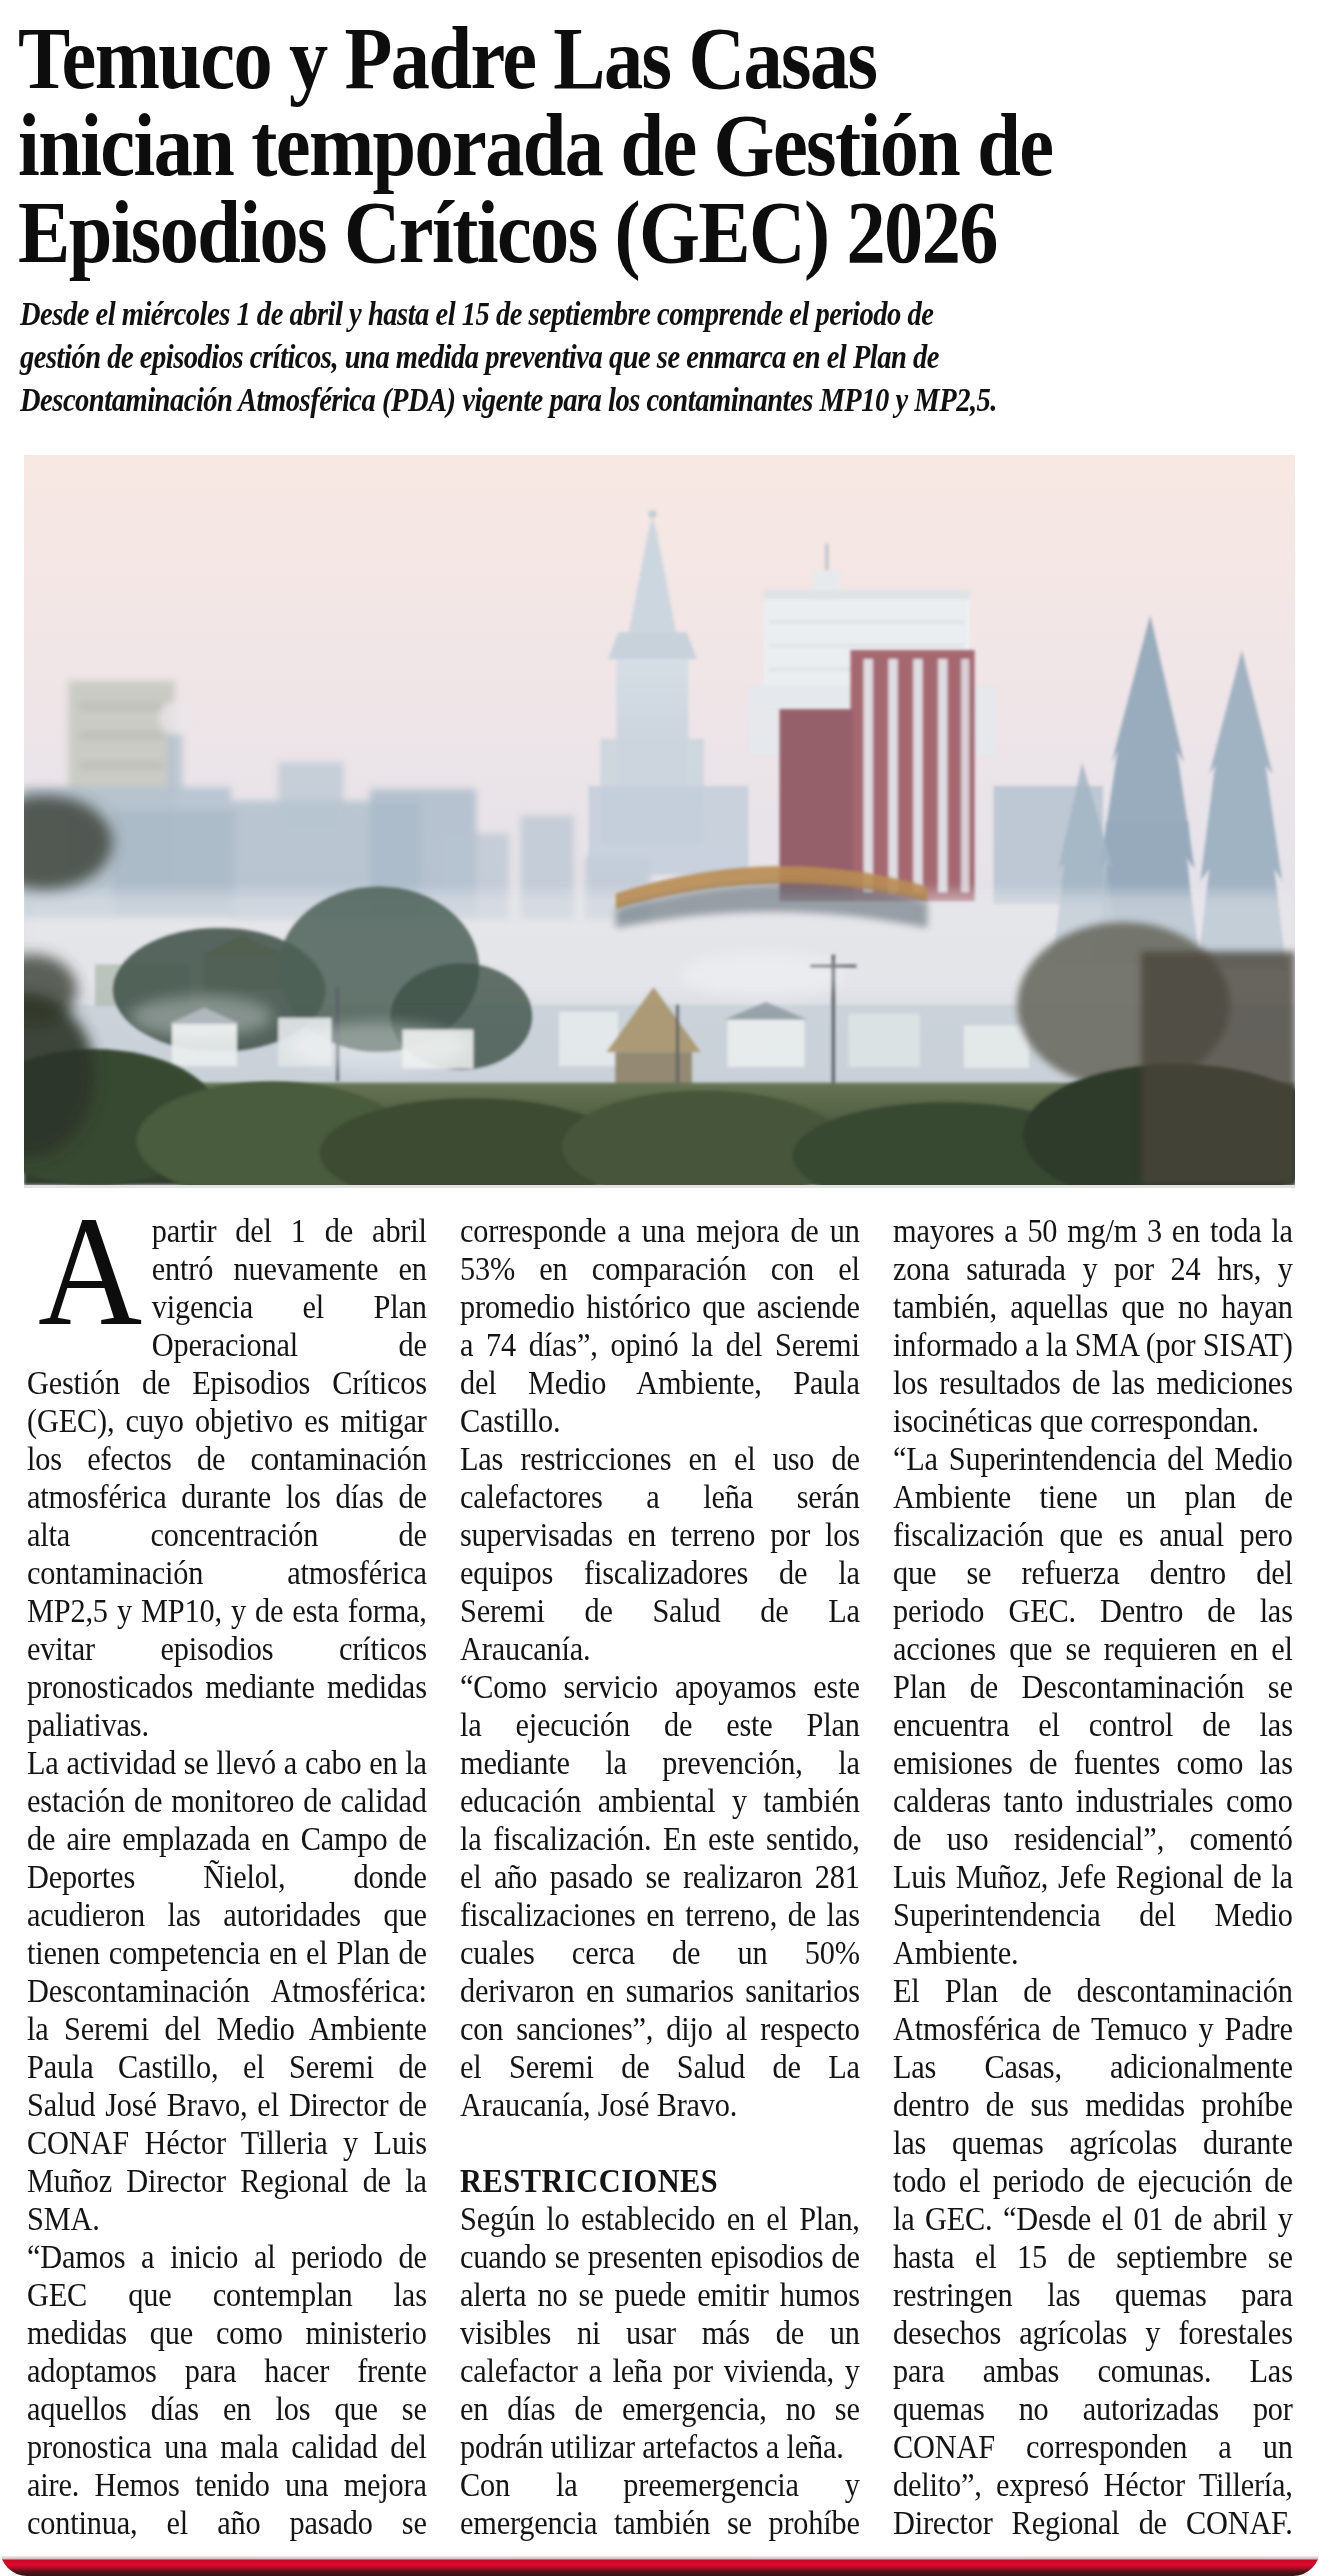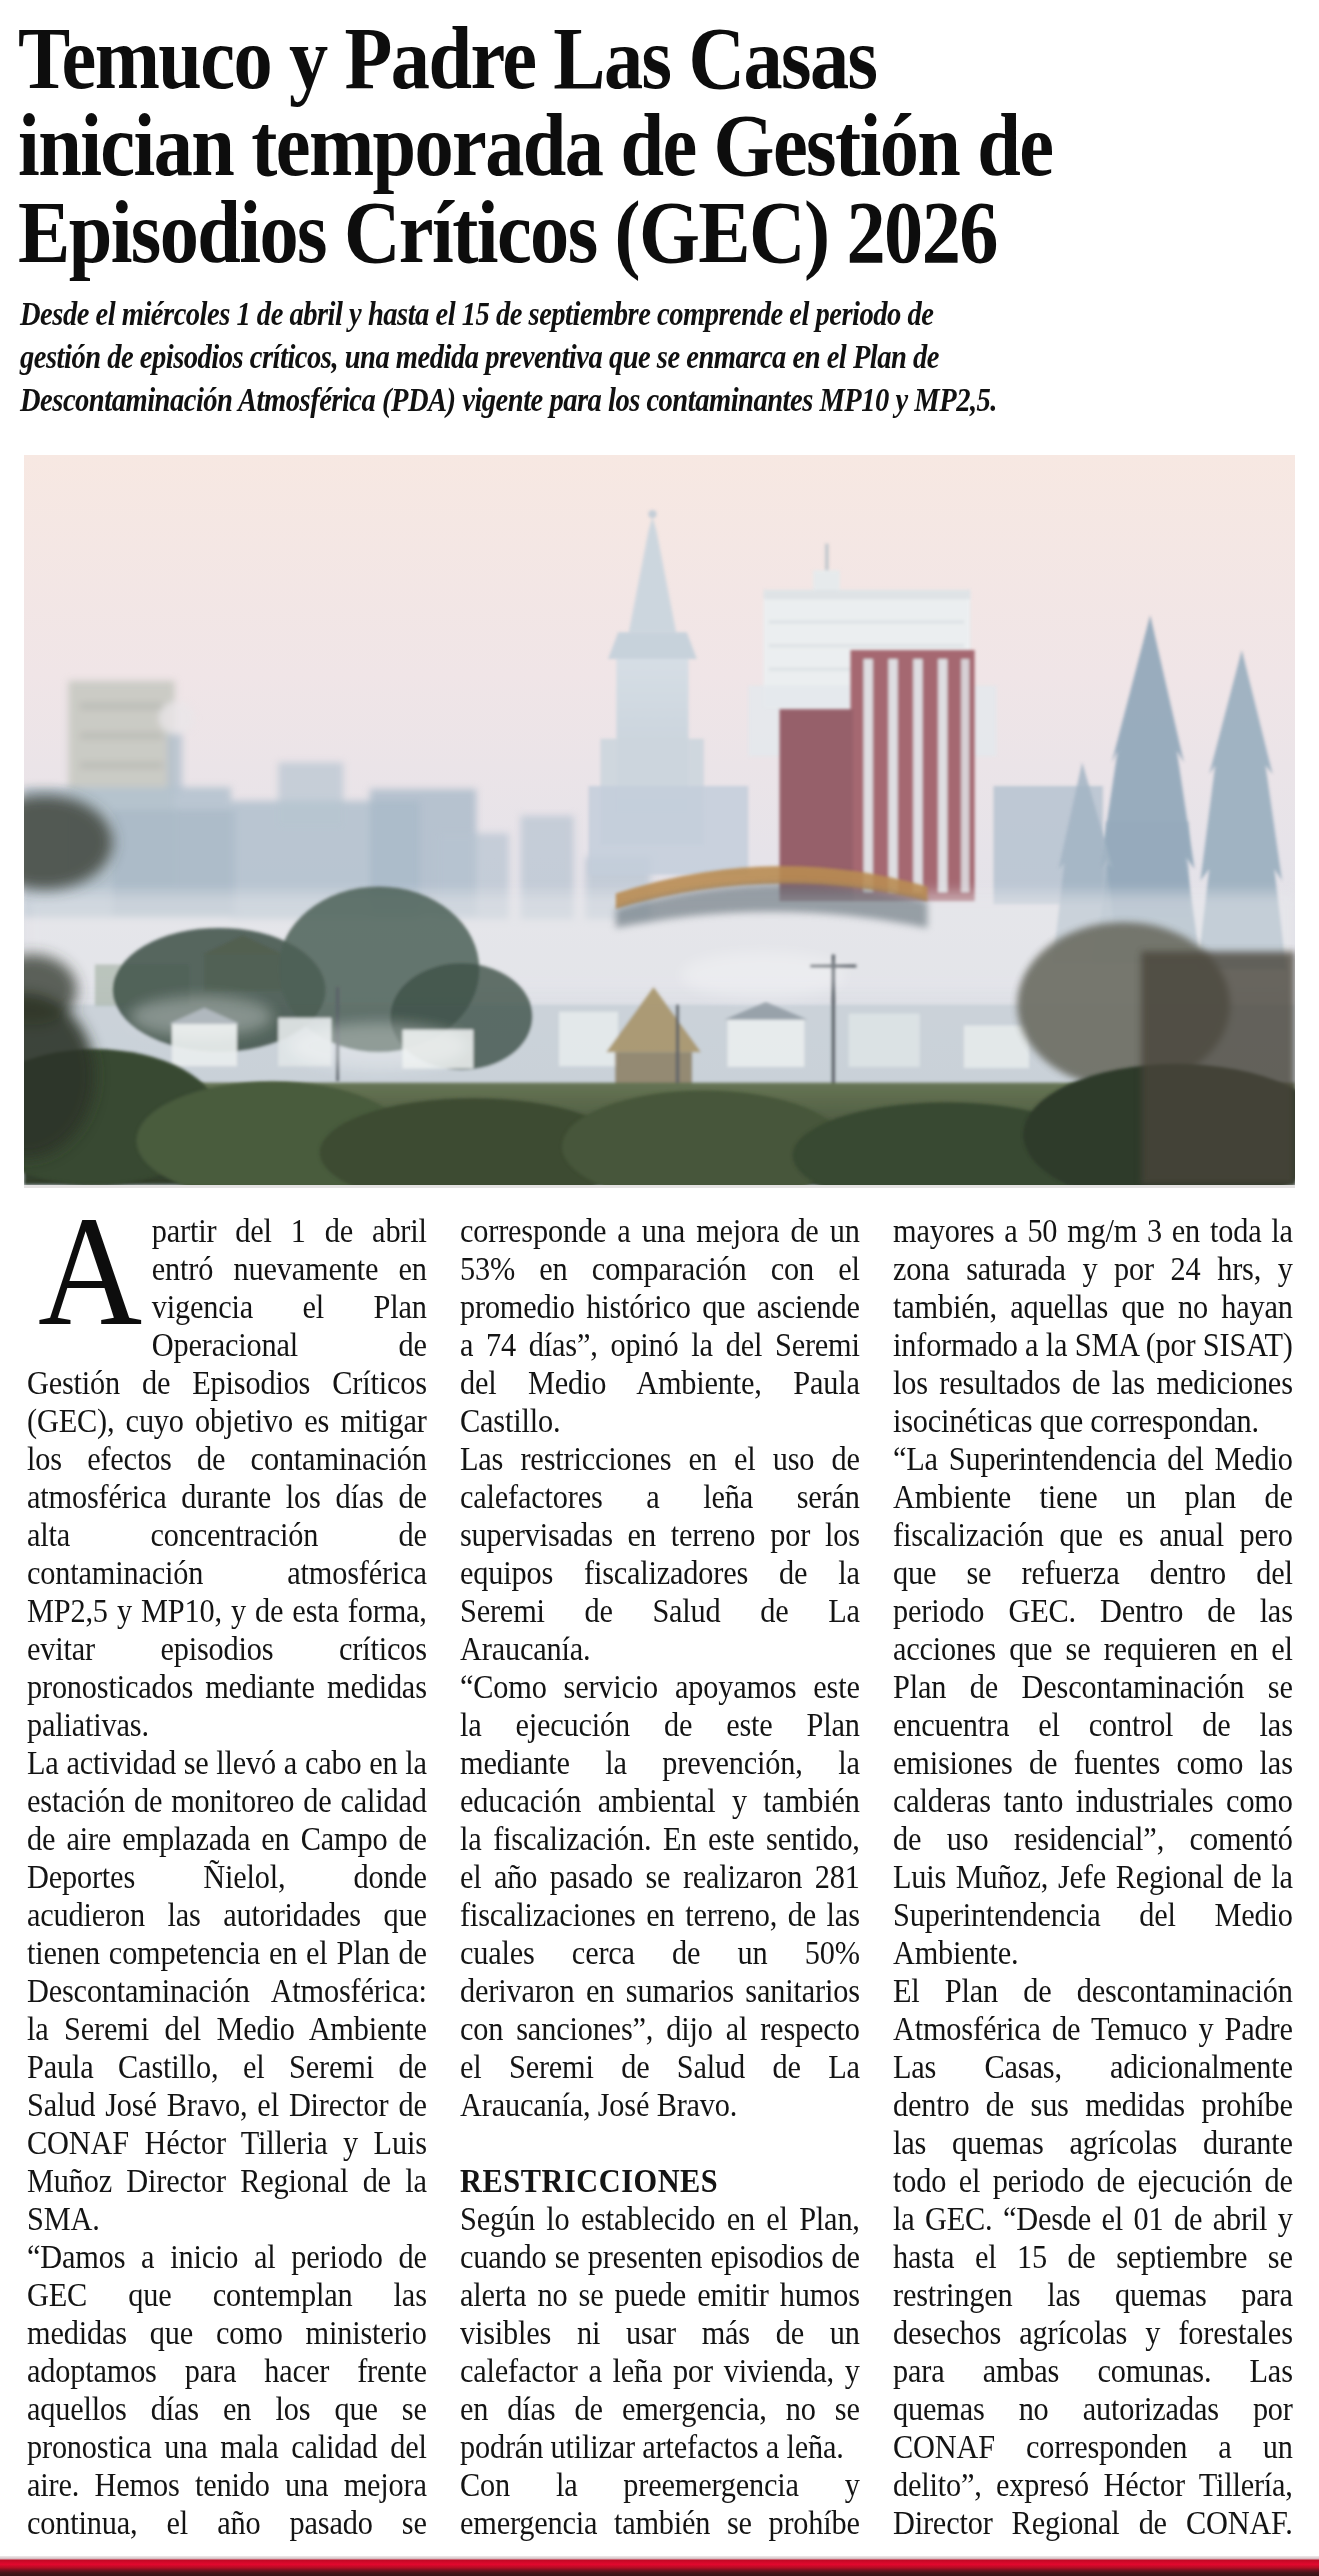--- a/index.html
+++ b/index.html
@@ -3,20 +3,21 @@
 <meta charset="utf-8">
 <style>
   html,body{margin:0;padding:0;background:#ffffff;}
   .page{
     position:relative;
     width:1320px;height:2576px;
     background:#ffffff;
     font-family:"Liberation Serif","DejaVu Serif",serif;
     color:#141414;
     overflow:hidden;
+    border-radius:27px;
   }
   
   .headline{
     position:absolute;left:18px;top:15.4px;width:1514px;
     font-weight:700;font-size:89px;line-height:87px;
     letter-spacing:-1.8px;
     transform:scaleX(0.88);transform-origin:0 0;
     color:#0d0d0d;
   }
   .headline div{white-space:nowrap;}

